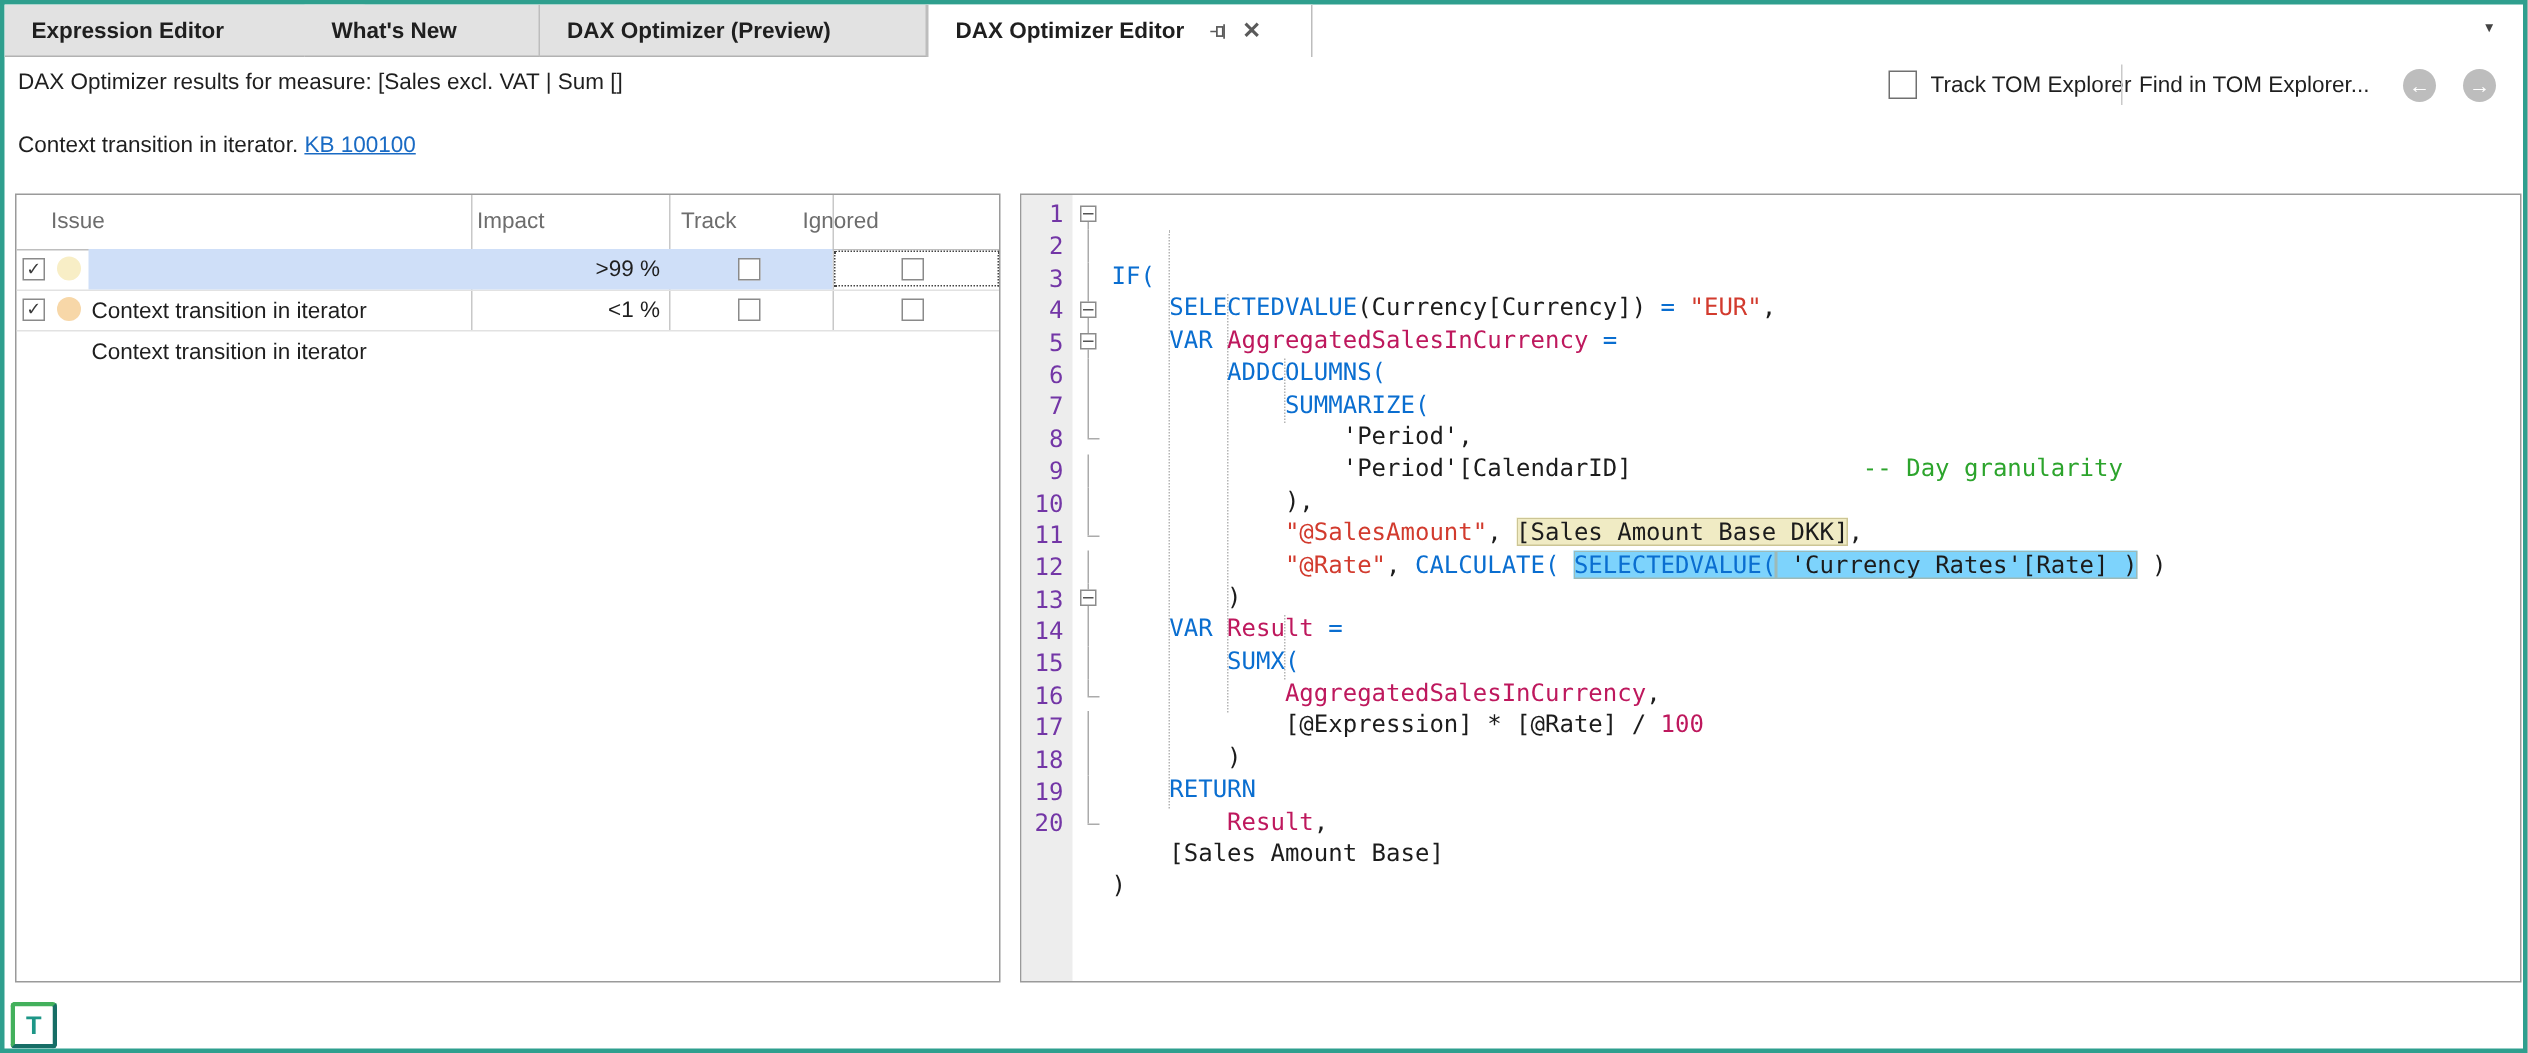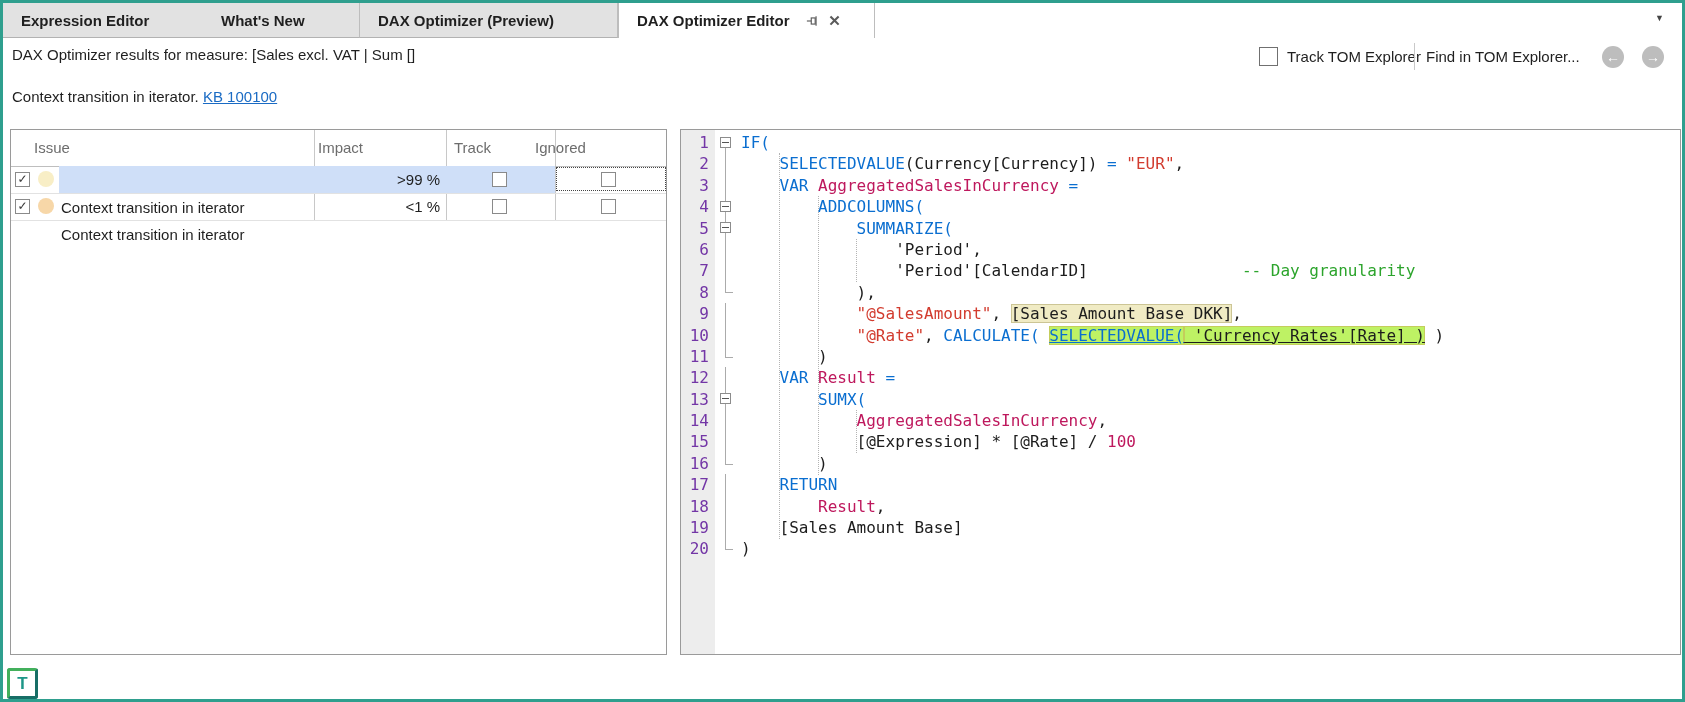--- a/index.html
+++ b/index.html
@@ -56,25 +56,25 @@
   .cl{display:flex;height:21.4px;line-height:21.4px;white-space:pre;}
   .ln-num{width:34px;flex:none;text-align:right;padding-right:6px;box-sizing:border-box;
     color:#7336a6;}
   .fold{width:21px;flex:none;position:relative;}
   .rail{position:absolute;left:10px;width:1px;background:#ababab;}
   .rail-full{top:0;bottom:0;} .rail-top{top:0;height:50%;} .rail-bottom{top:50%;bottom:0;}
   .hbar{position:absolute;left:10px;top:50%;width:8px;height:1px;background:#ababab;}
   .fbox{position:absolute;left:5px;top:50%;margin-top:-6px;width:11px;height:11px;
     background:#fff;border:1px solid #8c8c8c;box-sizing:border-box;z-index:1;}
   .fbox::after{content:"";position:absolute;left:1px;right:1px;top:4px;height:1px;background:#555;}
-  .code-text{padding-left:5px;}
+  .code-text{padding-left:5px;margin-top:41px;}
   .tk-kw{color:#0a6ed0;} .tk-var{color:#be185d;} .tk-str{color:#d23b2e;}
   .tk-com{color:#2ca42c;} .tk-num{color:#be185d;} .tk-pl{color:#1c1c1c;}
   .hl-y{background:#f0ebc4;box-shadow:inset 0 0 0 1px rgba(150,140,80,.40);}
-  .hl-o{background:#bef264;box-shadow:inset 0 0 0 1px rgba(205,150,80,.40);text-decoration:underline;}
+  .hl-o{background:#7dd3fc;box-shadow:inset 0 0 0 1px rgba(205,150,80,.40);}
   .iguide{position:absolute;width:0;border-left:1px dotted #b4b4b4;z-index:1;}
   
   .logo{left:4px;top:665px;width:31px;height:31px;z-index:6;background:#fff;
     box-sizing:border-box;border-top:3px solid #43b05c;border-left:3px solid #43b05c;
     border-right:3px solid #176e66;border-bottom:3px solid #176e66;border-radius:3px;
     text-align:center;line-height:25px;font-size:17px;font-weight:bold;color:#1d9687;}
 </style>
 </head>
 <body>
 

